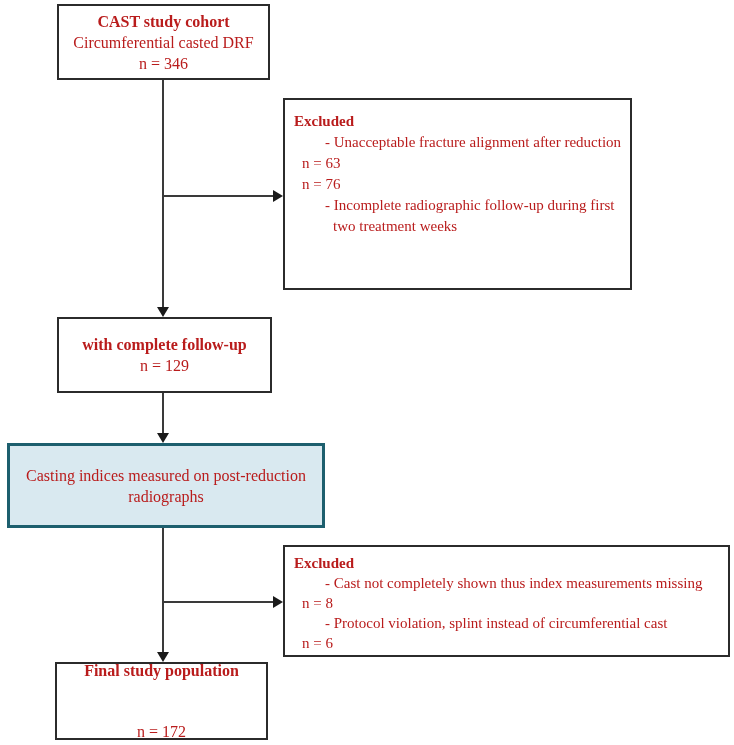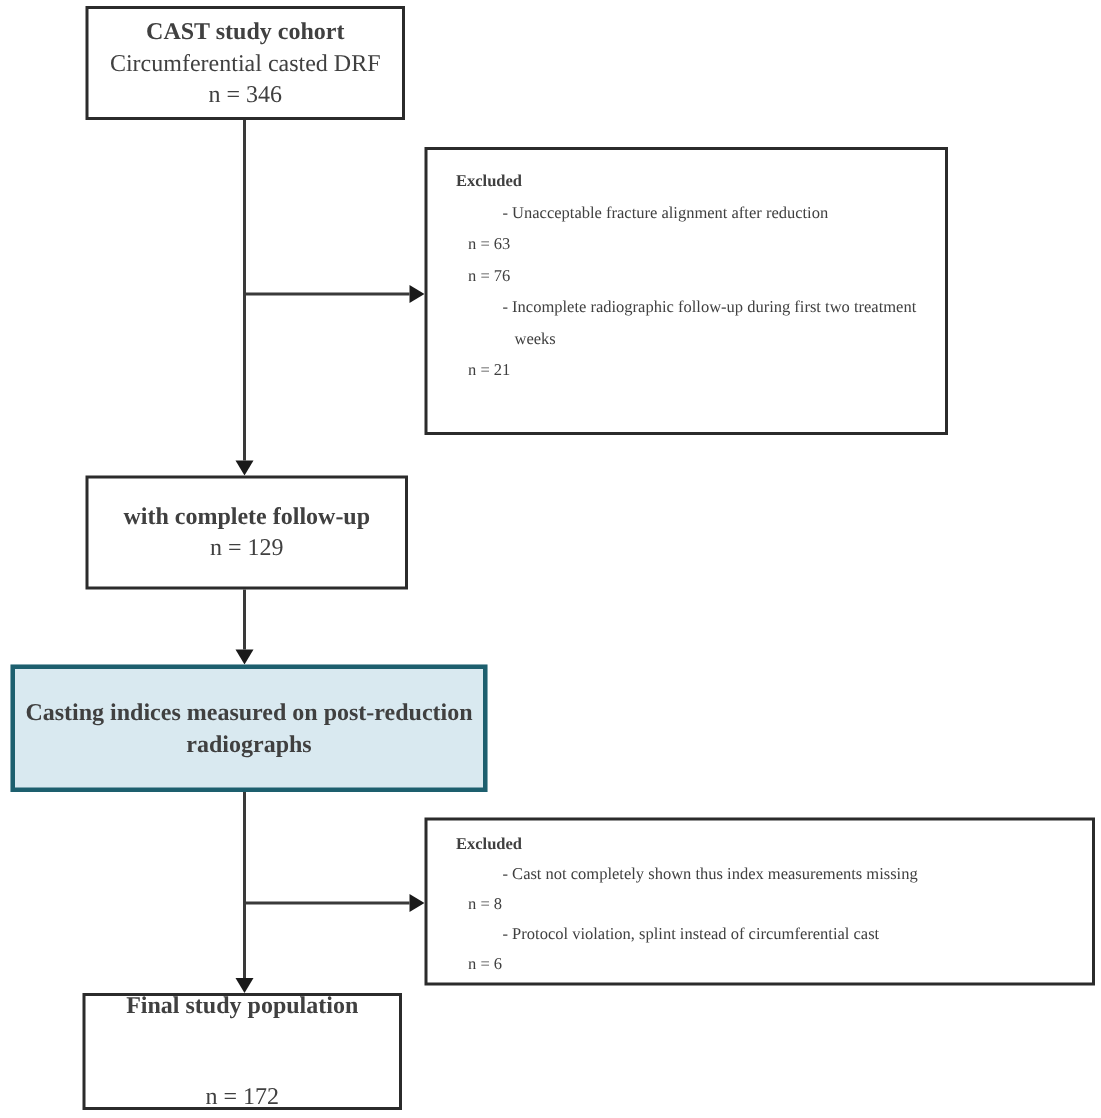--- a/index.html
+++ b/index.html
@@ -7,21 +7,21 @@
     --casting-box-border:#1d5f6e;
     --line-color:#3a3a3a;
     --box-border:#2b2b2b;
   }
   html,body{margin:0;padding:0;background:#ffffff;}
   .canvas{
     position:relative;
     width:734px;height:745px;
     background:#ffffff;
     font-family:"Liberation Serif","DejaVu Serif",serif;
-    color:#404040;
+    color:#b91c1c;
     overflow:hidden;
   }
   .box{
     position:absolute;
     border:2px solid var(--box-border);
     background:#ffffff;
     box-sizing:border-box;
   }
   .center-box{
     display:flex;flex-direction:column;
@@ -30,27 +30,26 @@
     font-size:16px;line-height:21px;
   }
   .bold{font-weight:bold;}
   .box-cohort{left:57px;top:4px;width:213px;height:76px;}
   .box-reduced{left:57px;top:317px;width:215px;height:76px;}
   .box-final{left:55px;top:662px;width:213px;height:78px;gap:40px;}
   .box-casting{
     left:7px;top:443px;width:318px;height:85px;
     border:3px solid var(--casting-box-border);
     background:var(--casting-box-fill);
-    font-weight:bold;
   }
   .box-excluded1{left:283px;top:98px;width:349px;height:192px;}
   .box-excluded2{left:283px;top:545px;width:447px;height:112px;}
   .excluded{
-    font-size:11px;line-height:21px;
-    padding:11px 4px 0 19px;
+    font-size:15px;line-height:21px;
+    padding:11px 4px 0 9px;
     text-align:left;
   }
   .box-excluded2.excluded{line-height:20px;padding-top:6px;}
   .x-reason{padding-left:8px;text-indent:-8px;margin-left:31px;}
   .x-count{padding-left:8px;}
   .vline{position:absolute;width:2px;background:var(--line-color);}
   .hline{position:absolute;height:2px;background:var(--line-color);}
   .arrow-down{
     position:absolute;width:0;height:0;
     border-left:6px solid transparent;
@@ -80,21 +79,20 @@
 
   <div class="hline" style="left:163px;top:195px;width:110px;"></div>
   <div class="arrow-right" style="left:273px;top:190px;"></div>
 
   <div class="box excluded box-excluded1">
     <div class="bold">Excluded</div>
     <div class="x-reason">- Unacceptable fracture alignment after reduction</div>
     <div class="x-count">n = 63</div>
     <div class="x-count">n = 76</div>
     <div class="x-reason">- Incomplete radiographic follow-up during first two treatment weeks</div>
-    <div class="x-count">n = 21</div>
   </div>
 
   <div class="box center-box box-reduced">
     <div class="bold">with complete follow-up</div>
     <div>n = 129</div>
   </div>
 
   <div class="vline" style="left:162px;top:393px;height:40px;"></div>
   <div class="arrow-down" style="left:157px;top:433px;"></div>
 

